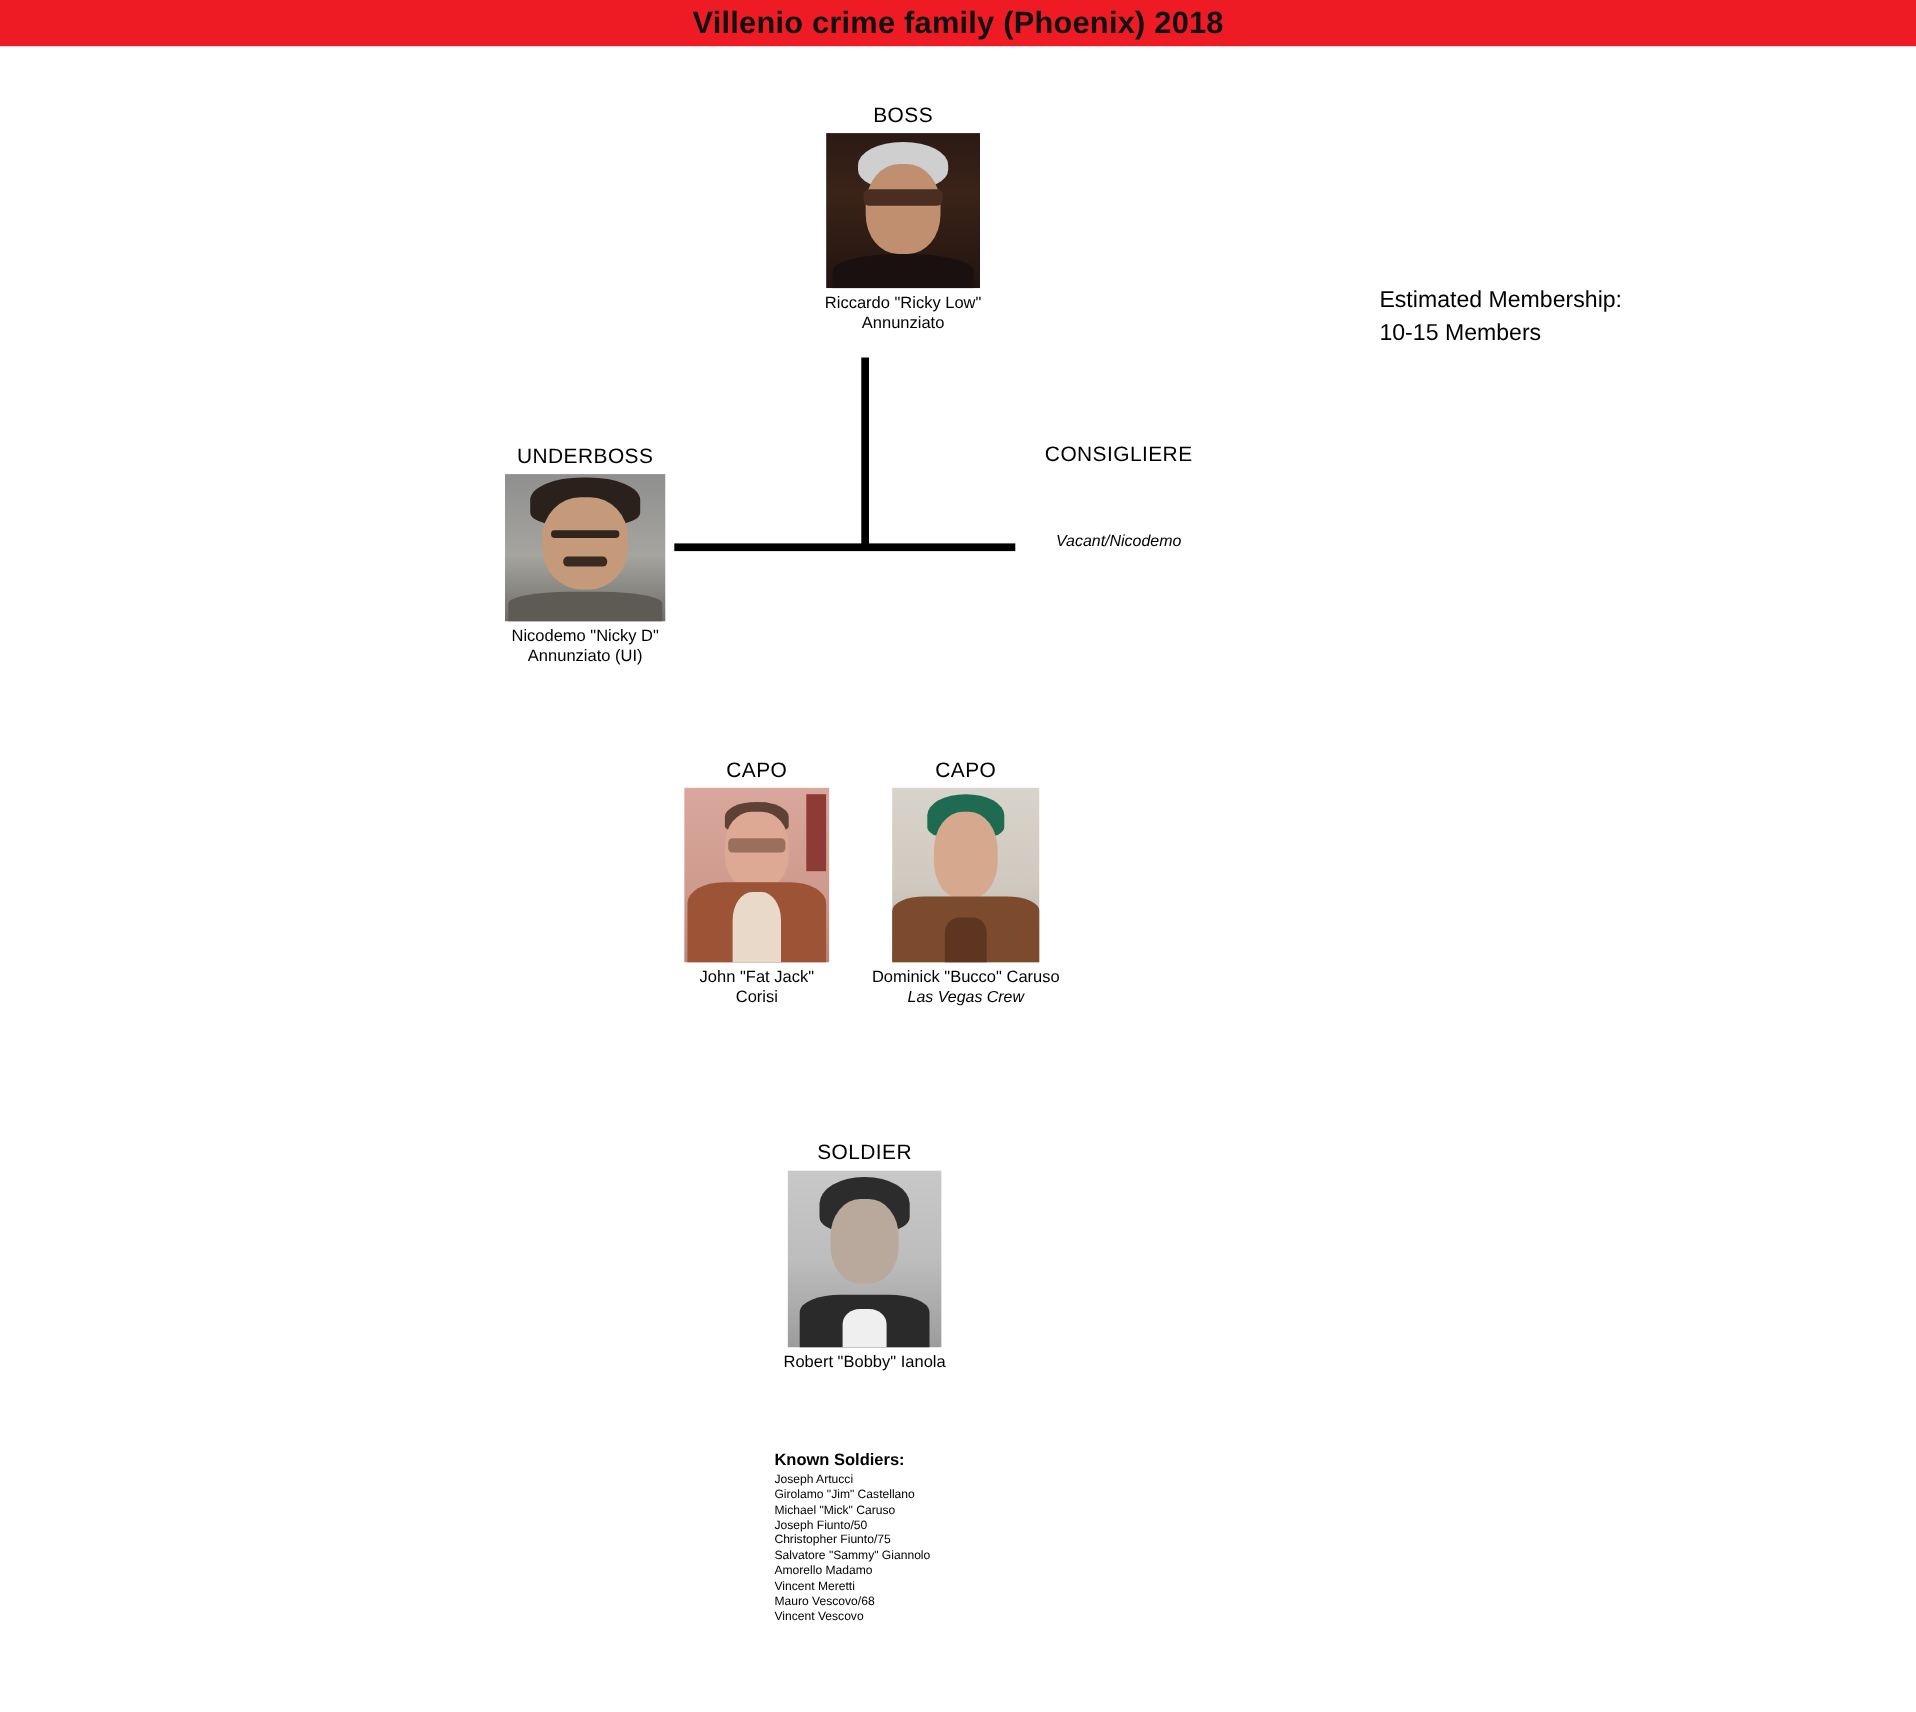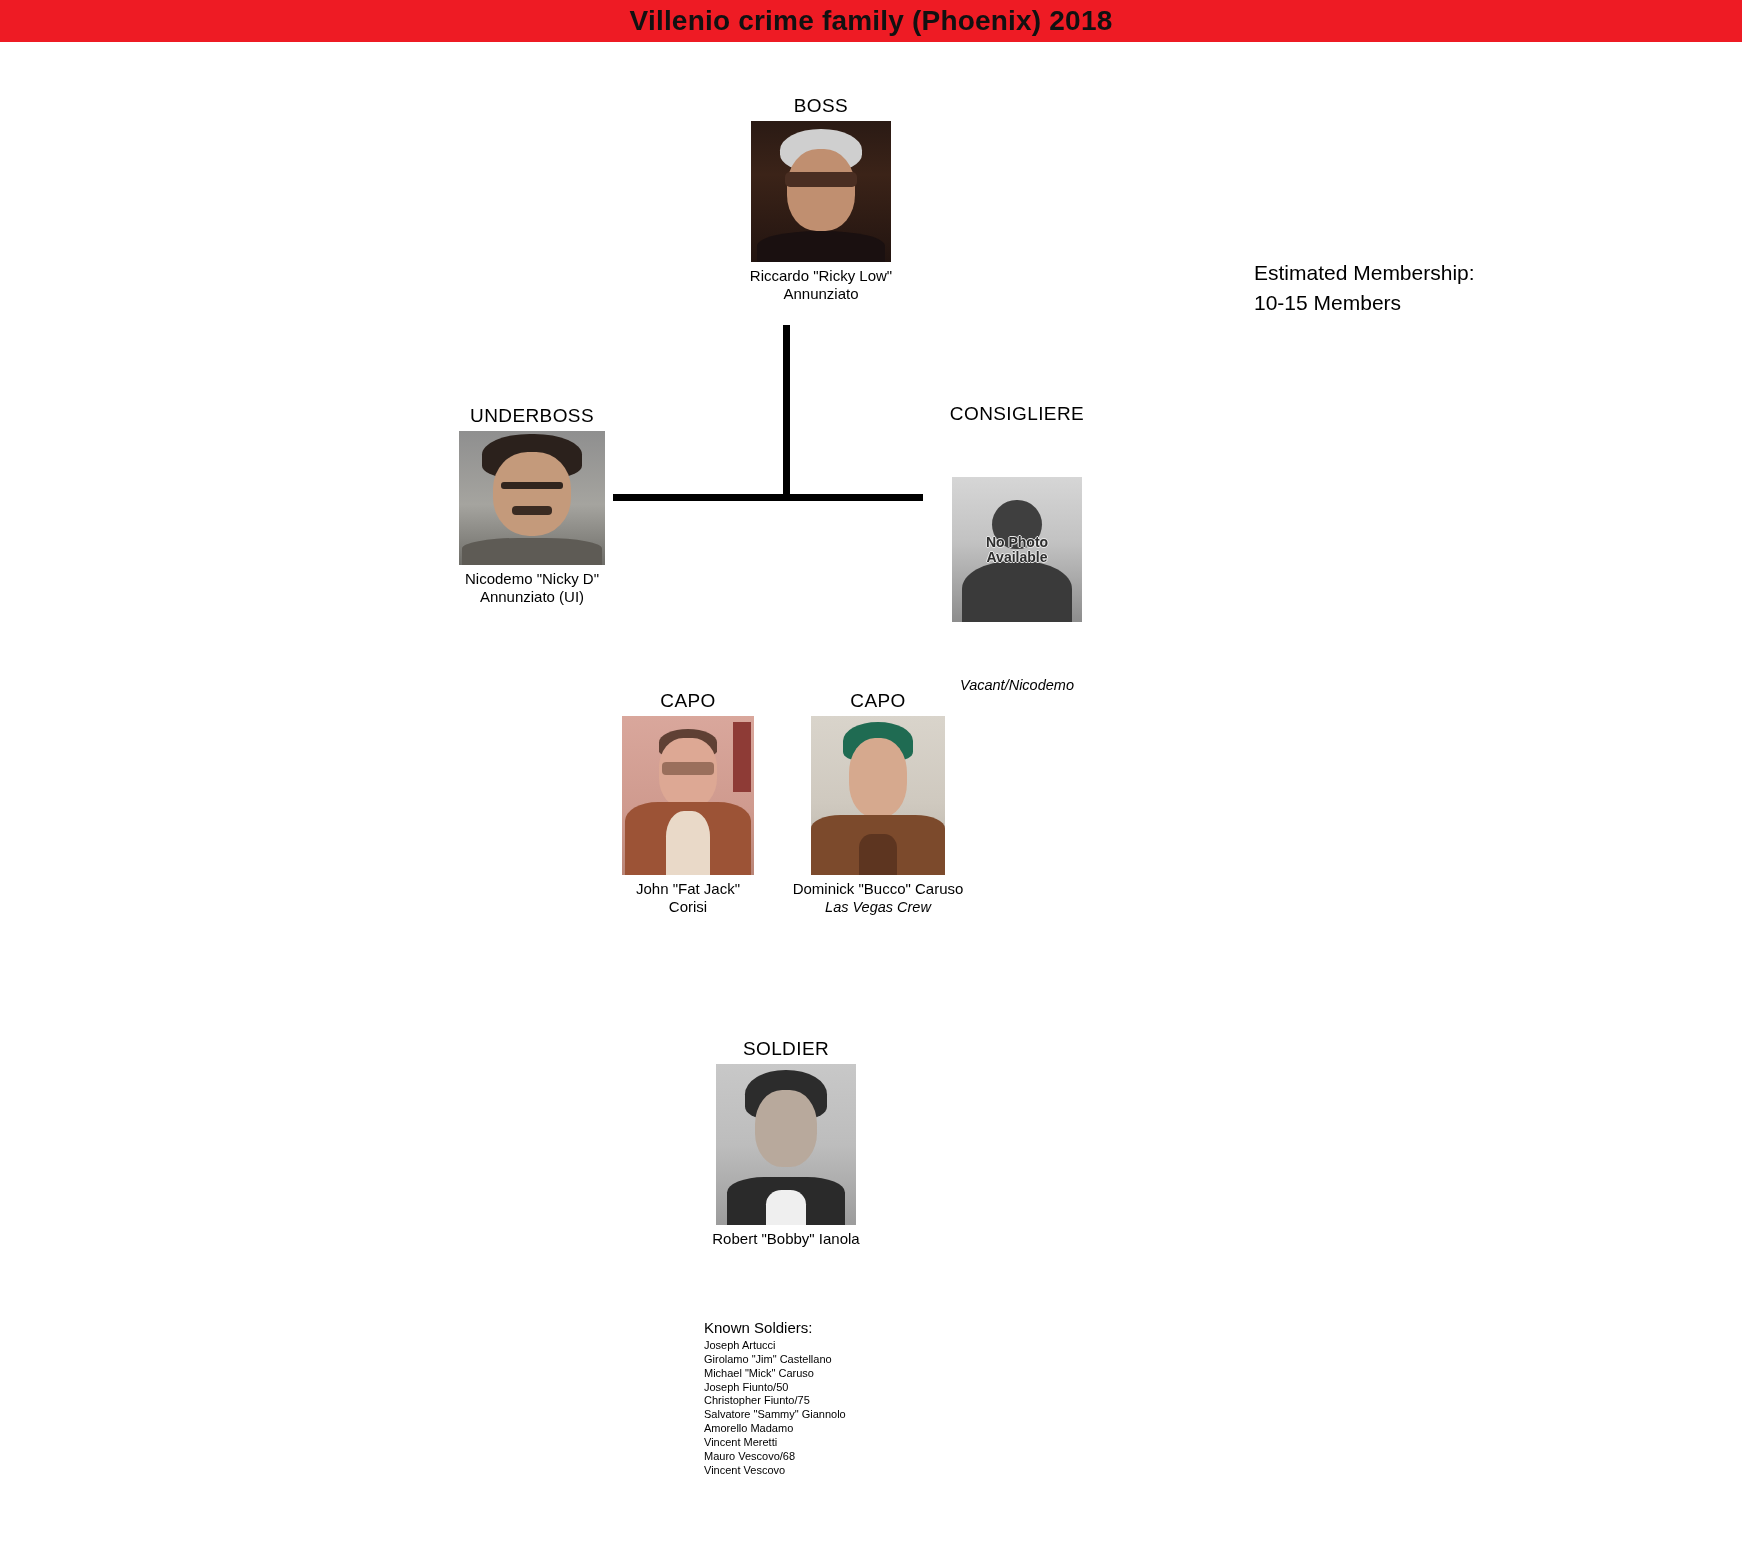--- a/index.html
+++ b/index.html
@@ -91,21 +91,21 @@
   
   #soldier-list {
     position: absolute;
     left: 704px;
     top: 1319px;
     font-size: 15px;
     line-height: 1.17;
     color: #000;
   }
   #soldier-list .list-title {
-    font-weight: normal;
+    font-weight: bold;
     font-size: 15px;
     margin-bottom: 2px;
   }
   #soldier-list ul {
     margin: 0;
     padding: 0;
     list-style: none;
   }
   #soldier-list li {
     font-size: 11px;
@@ -196,28 +196,20 @@
       <div class="mous"></div>
       <div class="body"></div>
     </div>
   </div>
   <div class="name">Nicodemo "Nicky D"
 Annunziato (UI)</div>
 </div>
 
 <div class="node" style="left:937px; top:403px; width:160px;gap:48px;">
   <div class="rank-label">CONSIGLIERE</div>
-  <div class="photo" style="width:130px; height:145px;">
-    <div class="p-np">
-      <div class="head"></div>
-      <div class="shoulders"></div>
-      <div class="npa-text">No Photo
-Available</div>
-    </div>
-  </div>
   <div class="sub" style="margin-top:6px;">Vacant/Nicodemo</div>
 </div>
 
 <div class="node" style="left:613px; top:690px; width:150px;">
   <div class="rank-label">CAPO</div>
   <div class="photo" style="width:132px; height:159px;">
     <div class="p-c1">
       <div class="panel"></div>
       <div class="hair"></div>
       <div class="face"></div>

